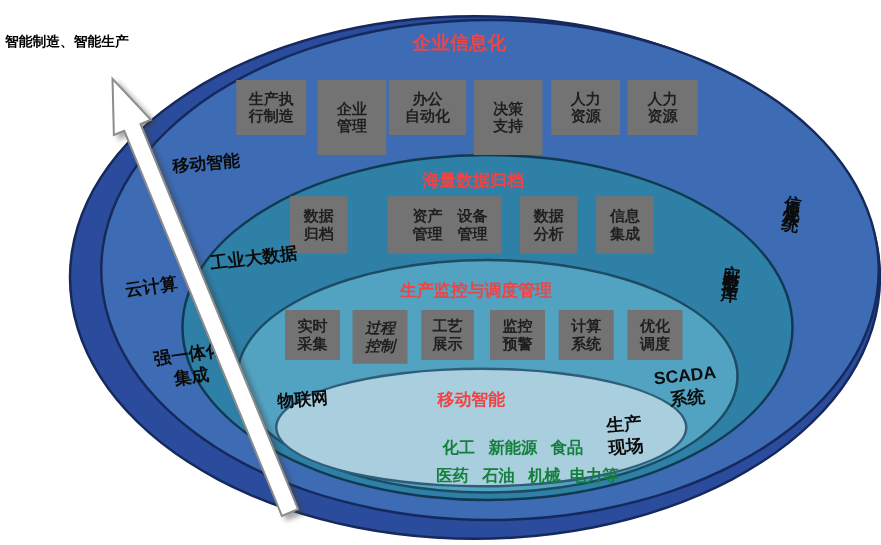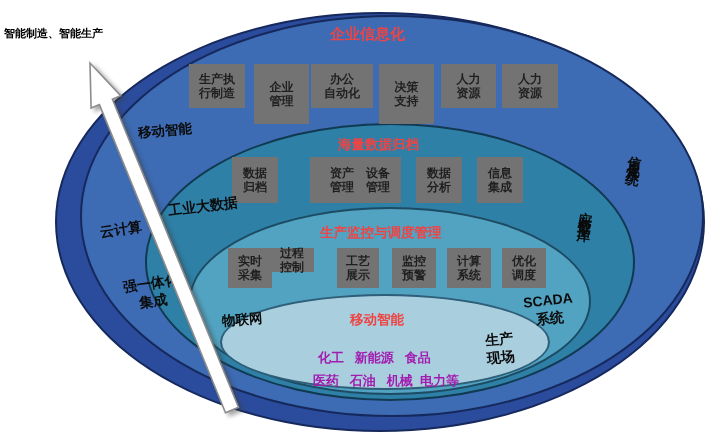--- a/index.html
+++ b/index.html
@@ -14,21 +14,21 @@
   .ltitle{position:absolute;font-weight:bold;color:#ef4444;white-space:nowrap;}
   .box{position:absolute;background:#737373;display:flex;align-items:center;justify-content:center;
        text-align:center;white-space:pre-line;font-weight:600;font-size:12px;line-height:1.2;
        color:#1f1f1f;}
   .slabel{position:absolute;font-weight:bold;color:#0b0b0b;white-space:pre-line;text-align:center;
           line-height:1.25;}
   .vlabel{position:absolute;writing-mode:vertical-rl;font-weight:bold;color:#0b0b0b;
           letter-spacing:4px;}
   .annot{position:absolute;left:4px;top:26px;font-size:11px;font-weight:bold;color:#000;
          white-space:nowrap;}
-  .applines{position:absolute;font-weight:bold;font-size:13px;color:#a21caf;white-space:pre;}
+  .applines{position:absolute;font-weight:bold;font-size:13px;color:#15803d;white-space:pre;margin-left:36px;}
   svg.arrow{position:absolute;left:0;top:0;pointer-events:none;}
 </style>
 </head>
 <body>
 
 <div class="stage">
 
   <div class="ellipse e1"></div>
   <div class="ellipse e2"></div>
   <div class="ellipse e3"></div>
@@ -59,21 +59,21 @@
 管理</div>
   <div class="box" style="left:355px;top:157px;width:46px;height:46px;">设备
 管理</div>
   <div class="box" style="left:416px;top:157px;width:46px;height:46px;">数据
 分析</div>
   <div class="box" style="left:477px;top:157px;width:46px;height:46px;">信息
 集成</div>
 
   <div class="box" style="left:228px;top:248px;width:44px;height:40px;">实时
 采集</div>
-  <div class="box" style="left:270px;top:248px;width:44px;height:24px;">过程
+  <div class="box" style="left:282px;top:248px;width:44px;height:43px;font-style:italic;">过程
 控制</div>
   <div class="box" style="left:337px;top:248px;width:42px;height:40px;">工艺
 展示</div>
   <div class="box" style="left:392px;top:248px;width:44px;height:40px;">监控
 预警</div>
   <div class="box" style="left:447px;top:248px;width:44px;height:40px;">计算
 系统</div>
   <div class="box" style="left:502px;top:248px;width:44px;height:40px;">优化
 调度</div>
 

